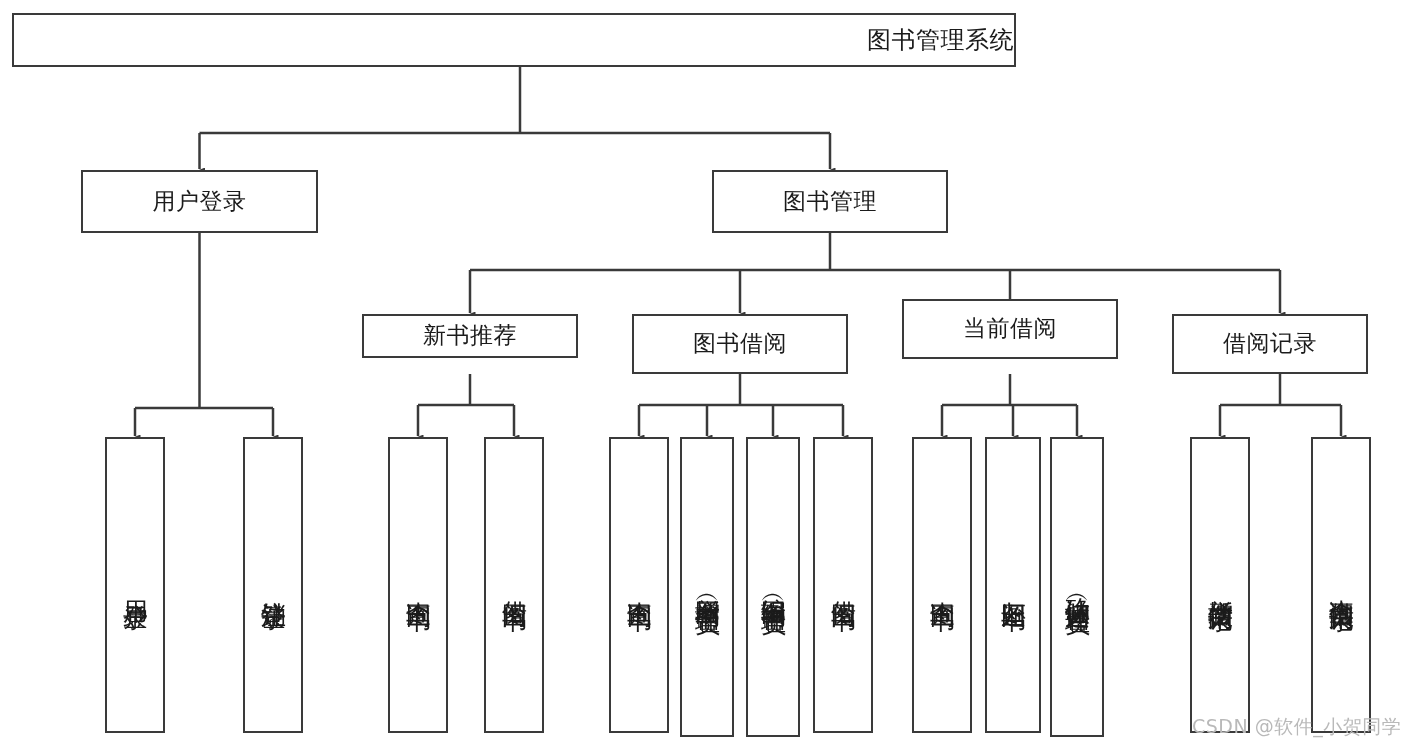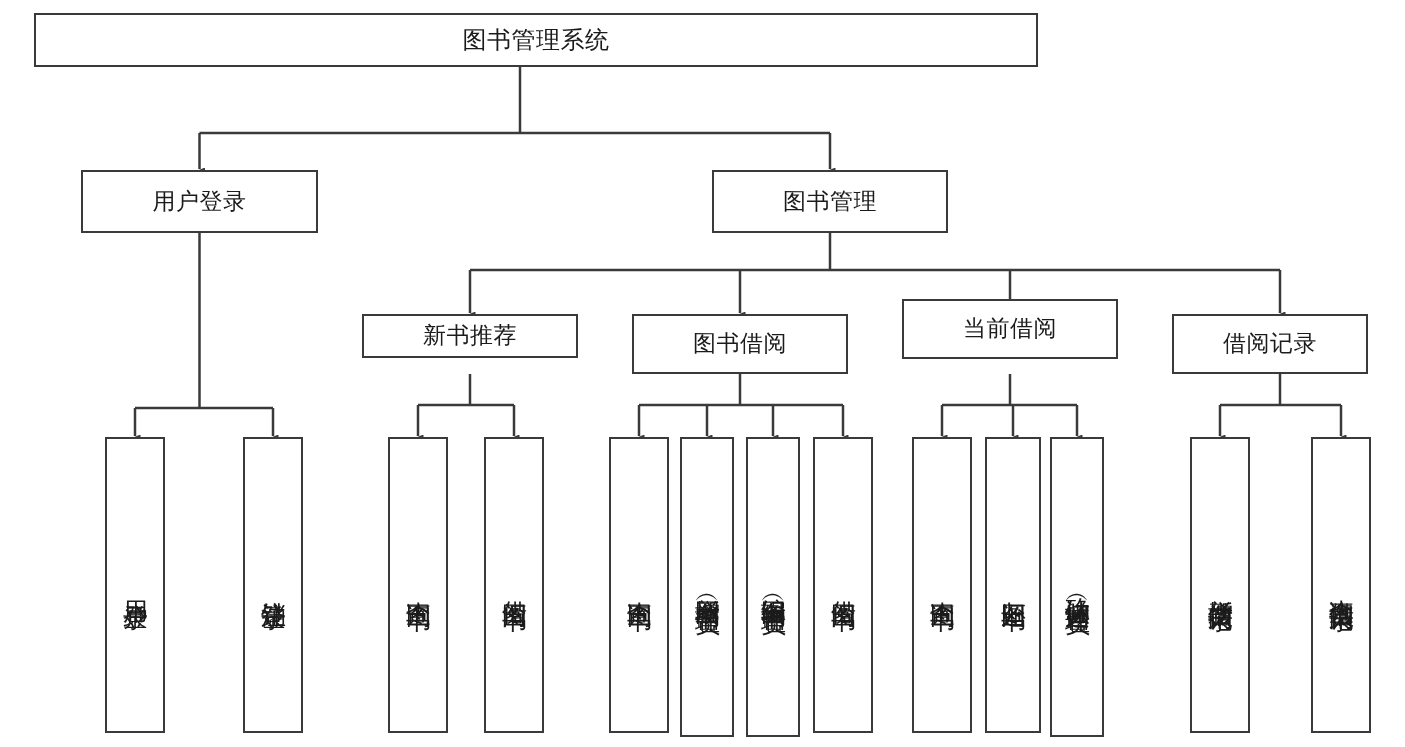--- a/index.html
+++ b/index.html
@@ -109,21 +109,21 @@
         <path d="M1013,405 L1013,436" marker-end="url(#arrow)"></path>
         <path d="M1077,405 L1077,436" marker-end="url(#arrow)"></path>
         <path d="M1280,374 L1280,405"></path>
         <path d="M1220,405 L1341,405"></path>
         <path d="M1220,405 L1220,436" marker-end="url(#arrow)"></path>
         <path d="M1341,405 L1341,436" marker-end="url(#arrow)"></path>
       </g>
   </svg>
 
   <div id="node-layer">
-      <div class="node h root" style="left: 34px; top: 13px; width: 1004px; height: 54px;">
+      <div class="node h root" style="left: 12px; top: 13px; width: 1004px; height: 54px; justify-content: flex-end;">
         <span class="label">图书管理系统</span>
       </div>
       <div class="node h" style="left: 81px; top: 170px; width: 237px; height: 63px;">
         <span class="label">用户登录</span>
       </div>
       <div class="node h" style="left: 712px; top: 170px; width: 236px; height: 63px;">
         <span class="label">图书管理</span>
       </div>
       <div class="node h" style="left: 362px; top: 314px; width: 216px; height: 44px;">
         <span class="label">新书推荐</span>
@@ -171,13 +171,14 @@
         <span class="label">确认归还（管理员）</span>
       </div>
       <div class="node v" style="left: 1190px; top: 437px; width: 60px; height: 296px;">
         <span class="label">新增借阅记录</span>
       </div>
       <div class="node v" style="left: 1311px; top: 437px; width: 60px; height: 296px;">
         <span class="label">查询借阅记录</span>
       </div>
     </div>
 
+  <div class="watermark" style="left:1192px; top:714px;">CSDN @软件_小贺同学</div>
 </div>
 
 </body></html>

